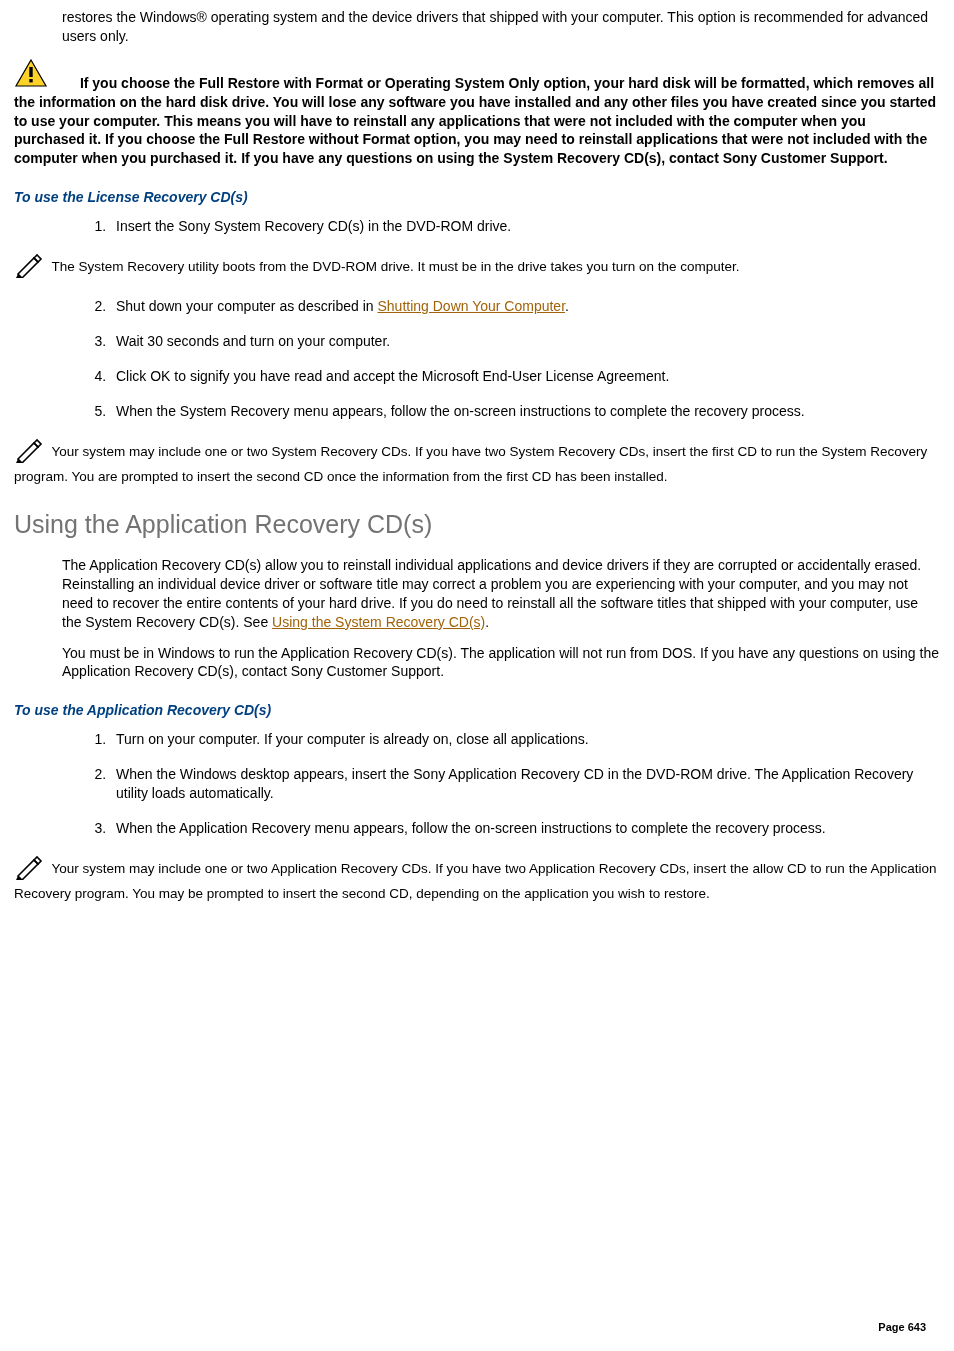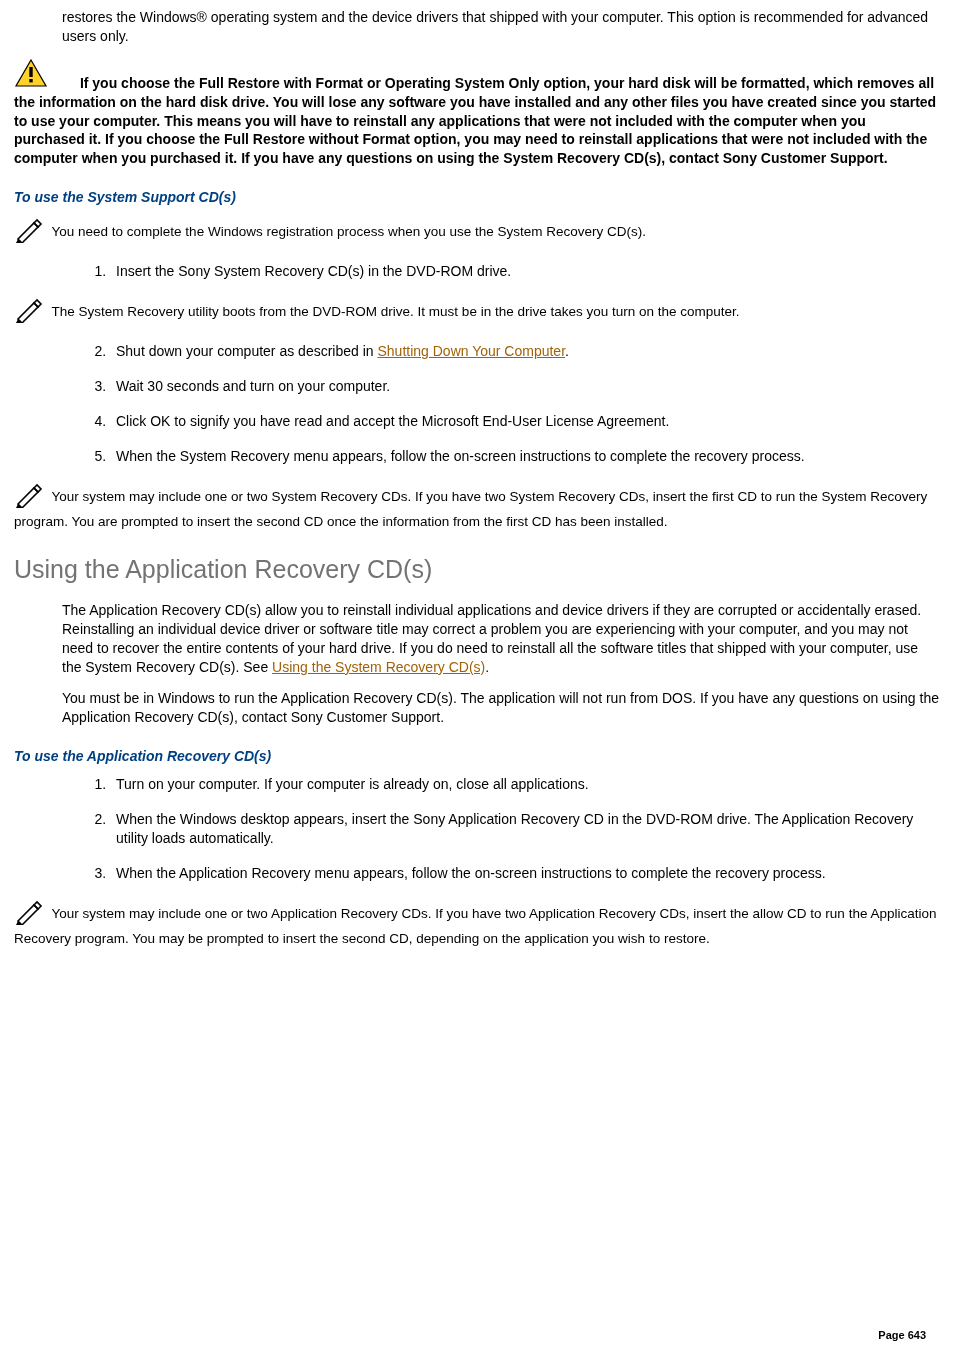--- a/index.html
+++ b/index.html
@@ -52,21 +52,21 @@
     margin: 22px 0 14px 0;
     font-family: Verdana, Geneva, sans-serif;
   }
   .note-para {
     font-size: 13.5px;
     margin: 6px 0 14px 0;
   }
   .page-num {
     position: absolute;
     right: 14px;
-    bottom: 0;
+    bottom: 8px;
     font-size: 11px;
     font-weight: bold;
   }
   .container { position: relative; min-height: 1335px; }
 </style>
 </head>
 <body>
 <div class="container">
 
 <p class="body-indent">restores the Windows® operating system and the device drivers that shipped with your computer. This option is recommended for advanced users only.</p>
@@ -75,32 +75,22 @@
   <span class="warning-icon">
     <svg width="34" height="30" viewBox="0 0 34 30">
       <polygon points="17,2 32,28 2,28" fill="#FFD22A" stroke="#000" stroke-width="1.2"></polygon>
       <rect x="15.3" y="9" width="3.4" height="10" fill="#000"></rect>
       <rect x="15.3" y="21" width="3.4" height="3.4" fill="#000"></rect>
     </svg>
   </span>
   <span class="warning-text">If you choose the Full Restore with Format or Operating System Only option, your hard disk will be formatted, which removes all the information on the hard disk drive. You will lose any software you have installed and any other files you have created since you started to use your computer. This means you will have to reinstall any applications that were not included with the computer when you purchased it. If you choose the Full Restore without Format option, you may need to reinstall applications that were not included with the computer when you purchased it. If you have any questions on using the System Recovery CD(s), contact Sony Customer Support.</span>
 </p>
 
-<div class="sub-heading">To use the System Support CD(s)</div>
+<div class="sub-heading">To use the License Recovery CD(s)</div>
 
-<p class="note-para">
-  <span class="pencil-icon">
-    <svg width="30" height="26" viewBox="0 0 30 26">
-      <path d="M4 22 L20 6 L24 10 L8 26 Z" fill="none" stroke="#000" stroke-width="1.6"></path>
-      <path d="M4 22 L2 26 L8 26 Z" fill="#000"></path>
-      <path d="M20 6 L23 3 L27 7 L24 10 Z" fill="none" stroke="#000" stroke-width="1.6"></path>
-    </svg>
-  </span>
-  <span>You need to complete the Windows registration process when you use the System Recovery CD(s).</span>
-</p>
 
 <ol start="1">
   <li>Insert the Sony System Recovery CD(s) in the DVD-ROM drive.</li>
 </ol>
 
 <p class="note-para">
   <span class="pencil-icon">
     <svg width="30" height="26" viewBox="0 0 30 26">
       <path d="M4 22 L20 6 L24 10 L8 26 Z" fill="none" stroke="#000" stroke-width="1.6"></path>
       <path d="M4 22 L2 26 L8 26 Z" fill="#000"></path>

